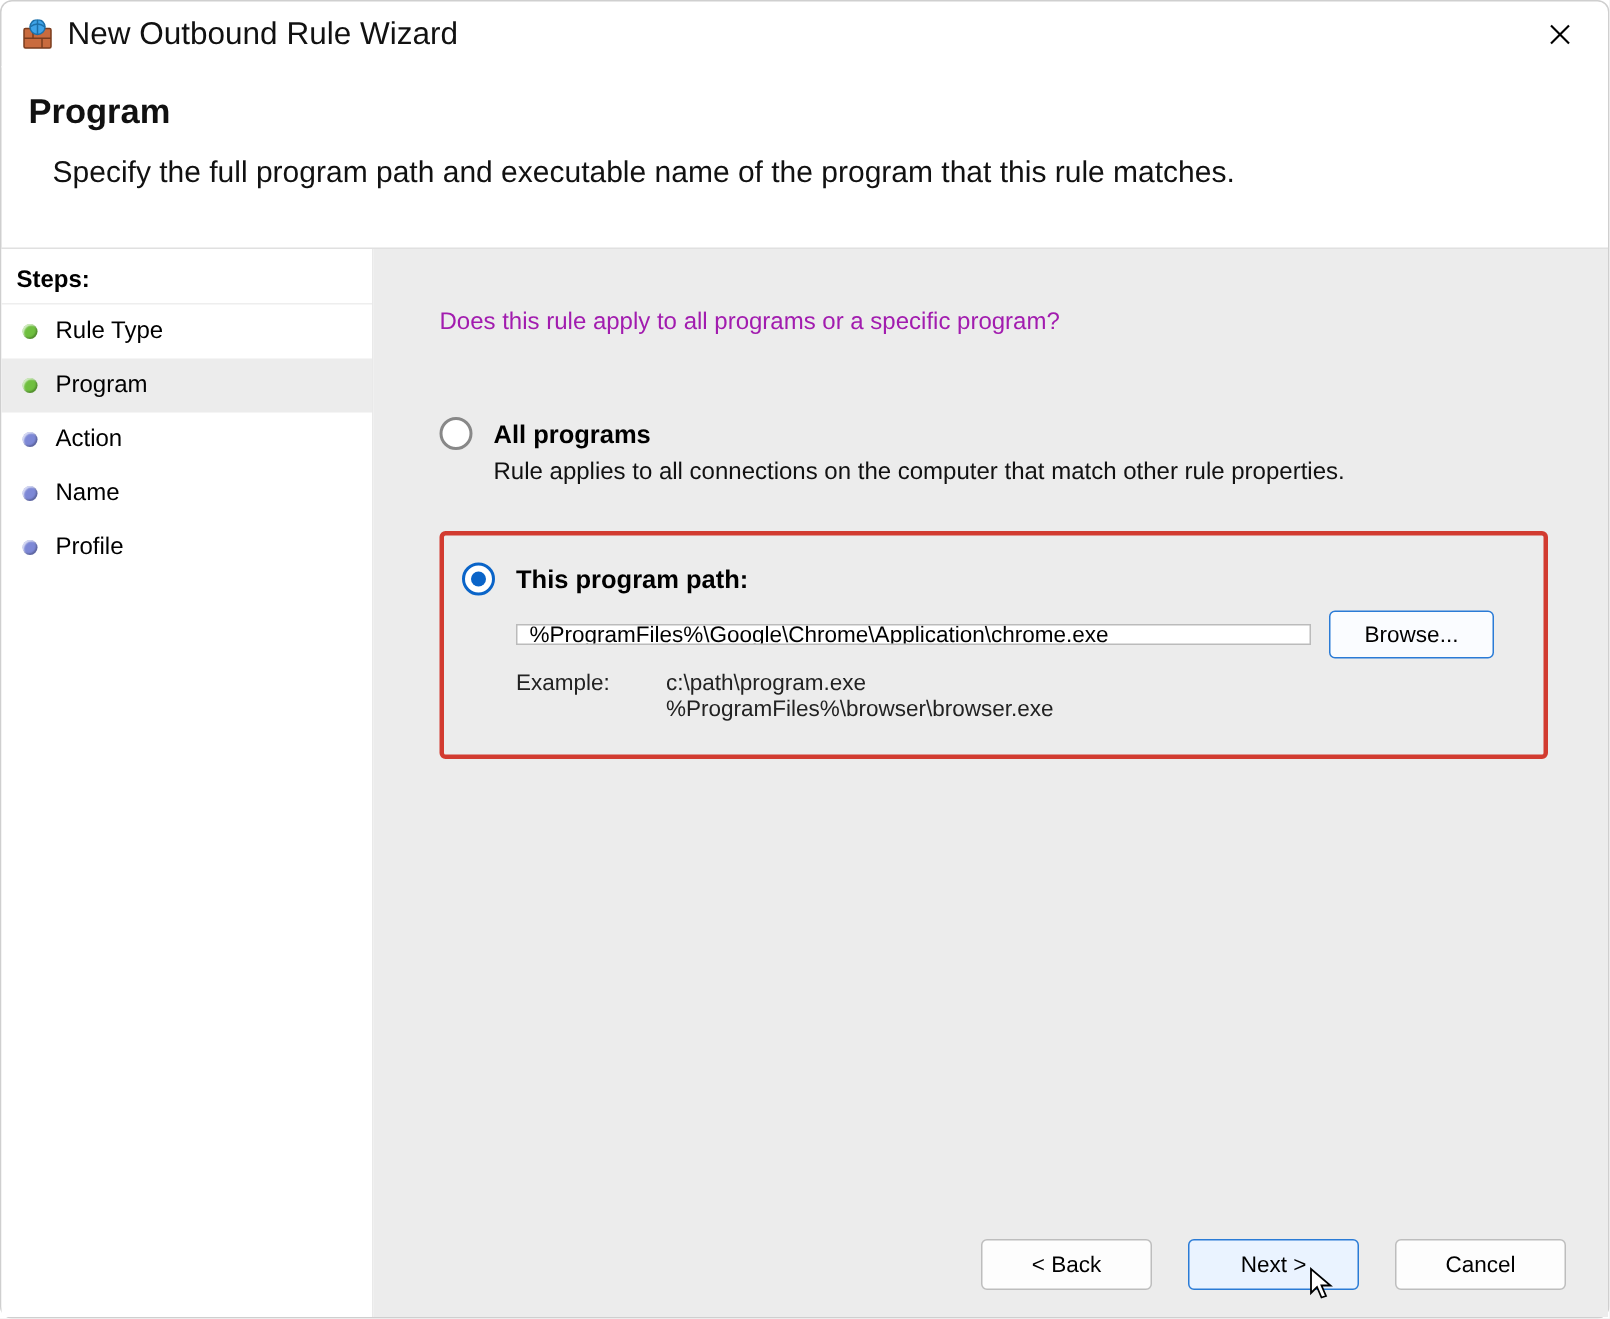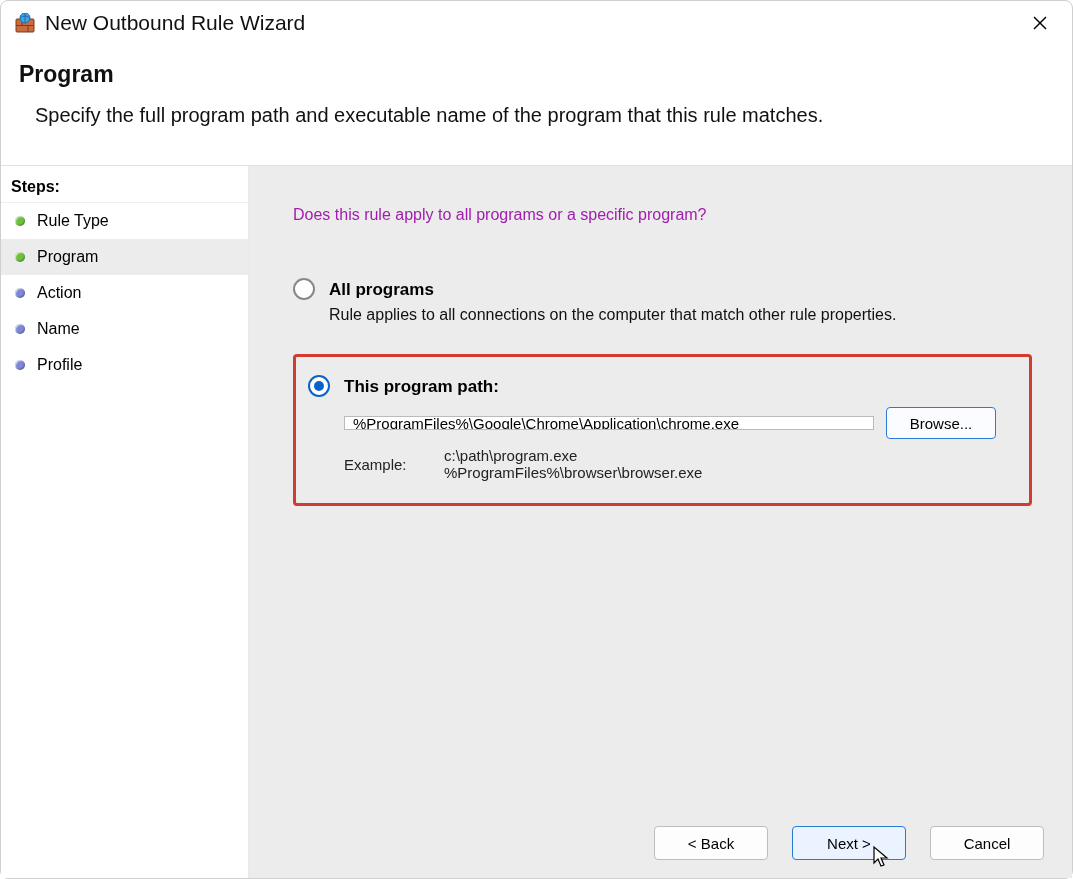--- a/index.html
+++ b/index.html
@@ -188,21 +188,20 @@
     background: #fafcff;
     font-family: inherit;
     font-size: 15px;
     cursor: pointer;
   }
   .example {
     display: flex;
     margin: 6px 0 0 36px;
     font-size: 15px;
     color: #222;
-    align-items: center;
   }
   .example .lbl { width: 100px; }
   .example .vals { white-space: pre-line; }
 
   
   .footer {
     position: absolute;
     bottom: 18px;
     right: 28px;
     display: flex;

